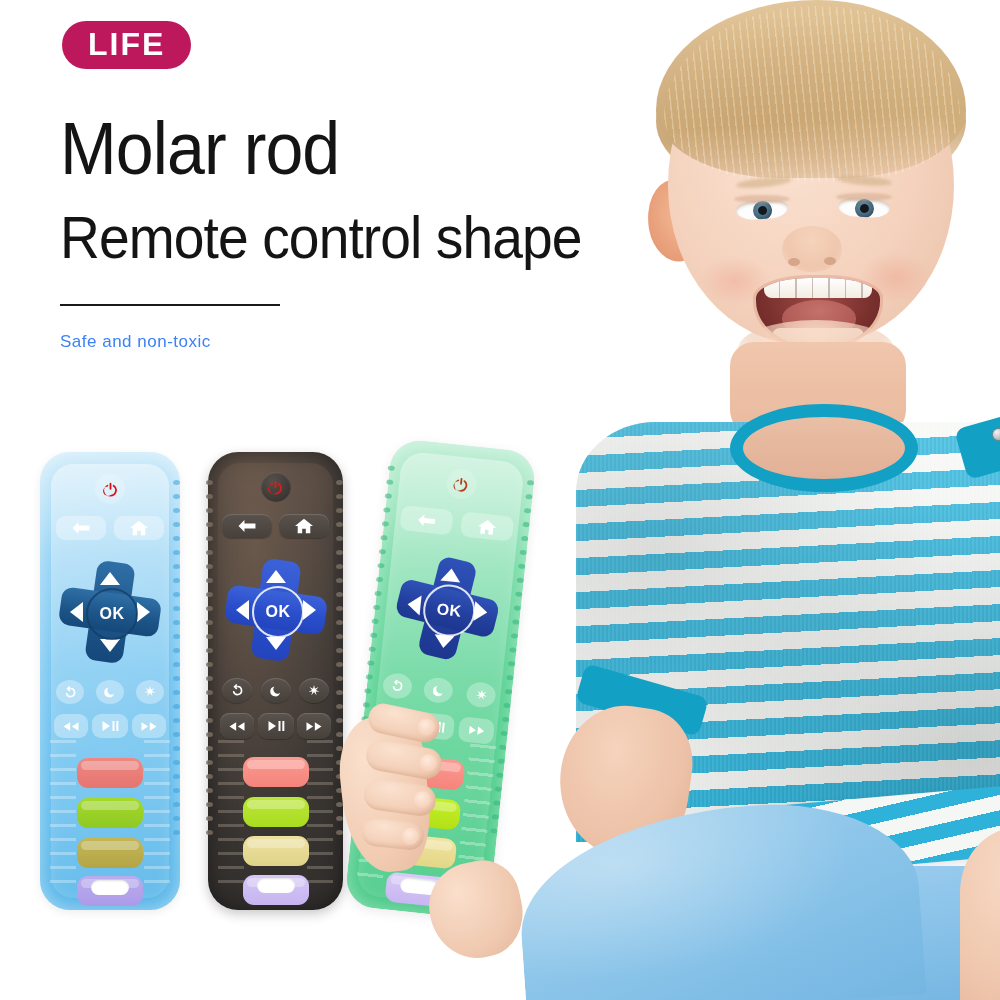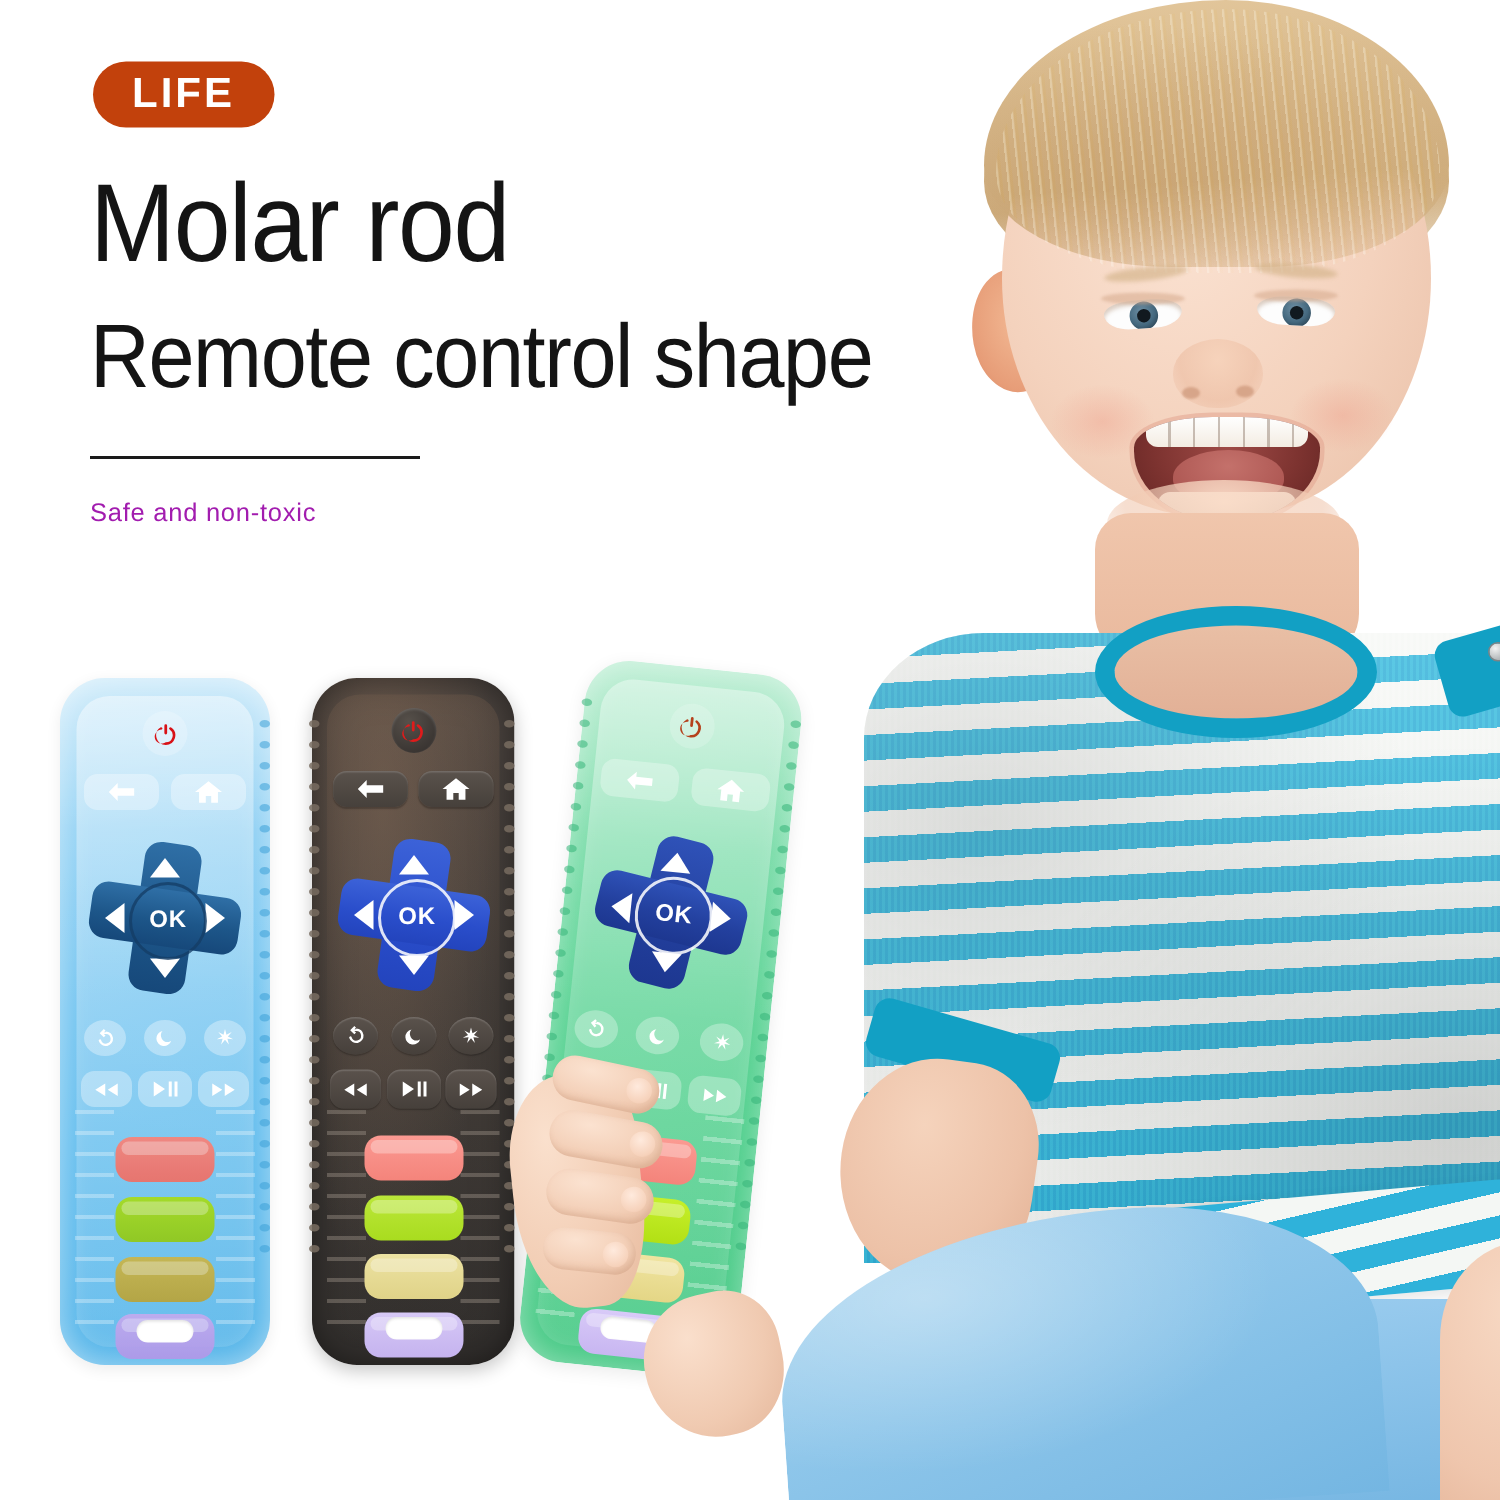--- a/index.html
+++ b/index.html
@@ -7,23 +7,23 @@
     width:1000px;height:1000px;
     background:#ffffff;
     font-family:"Liberation Sans", sans-serif;
     overflow:hidden;
     position:relative;
   }
   #stage{position:relative;width:1000px;height:1000px;overflow:hidden;background:#fff;}
 
   
   .badge{
-    position:absolute;left:62px;top:41px;
-    background:#c2410c;color:#fff;
-    font-size:28px;font-weight:700;letter-spacing:2px;
+    position:absolute;left:62px;top:21px;
+    background:#be185d;color:#fff;
+    font-size:32px;font-weight:700;letter-spacing:2px;
     padding:7px 26px 9px 26px;border-radius:26px;
     line-height:1;
   }
   .title{
     position:absolute;left:60px;top:112px;
     font-size:74px;font-weight:400;color:#141414;
     line-height:1;letter-spacing:-1px;
     transform:scaleX(.92);transform-origin:left top;
     white-space:nowrap;
   }
@@ -33,21 +33,21 @@
     line-height:1;letter-spacing:-1px;
     transform:scaleX(.92);transform-origin:left top;
     white-space:nowrap;
   }
   .rule{
     position:absolute;left:60px;top:304px;
     width:220px;height:2px;background:#1a1a1a;
   }
   .tagline{
     position:absolute;left:60px;top:332px;
-    font-size:17px;color:#a21caf;letter-spacing:.5px;
+    font-size:17px;color:#3b82f6;letter-spacing:.5px;
     white-space:nowrap;
   }
 
   
   .photo{position:absolute;left:560px;top:-10px;width:470px;height:1010px;}
   .ph{position:absolute;}
 
   
   .head{
     left:108px;top:24px;width:286px;height:330px;

